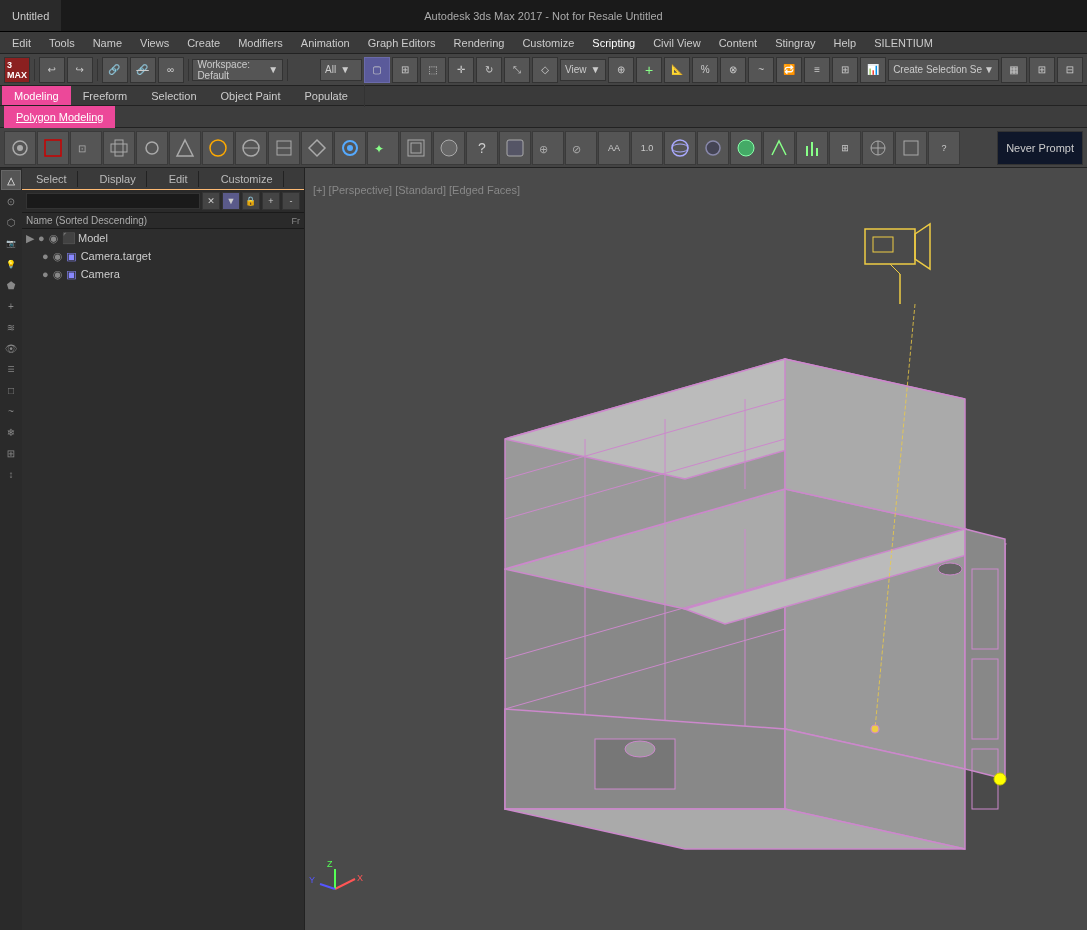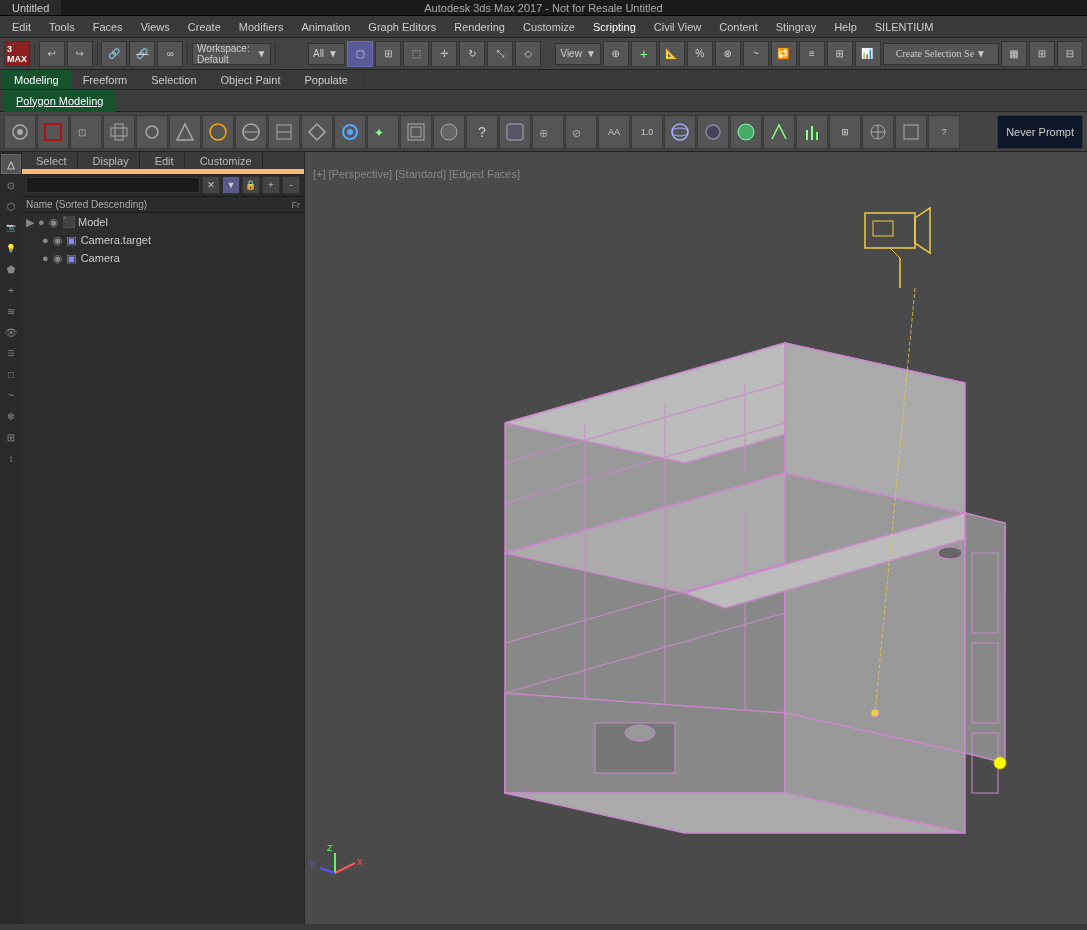--- a/index.html
+++ b/index.html
@@ -1,20 +1,20 @@
 <!DOCTYPE html>
 <html><head>
   <meta charset="utf-8">
   <style>
     * { margin: 0; padding: 0; box-sizing: border-box; }
     body { width: 1087px; height: 930px; background: #3a3a3a; font-family: Arial, sans-serif; font-size: 11px; color: #ccc; overflow: hidden; }
 
     
     #title-bar {
-      height: 16px;
+      height: 32px;
       background: #1a1a1a;
       display: flex;
       align-items: center;
       justify-content: center;
       color: #aaa;
       font-size: 11px;
       border-bottom: 1px solid #000;
       position: relative;
     }
     #title-bar .tab {
@@ -89,47 +89,46 @@
       align-items: center;
       gap: 4px;
       cursor: pointer;
     }
     .create-sel-btn {
       height: 22px;
       background: #555;
       border: 1px solid #333;
       color: #ccc;
       font-size: 10px;
-      padding: 0 12px;
+      padding: 0 4px;
       display: flex;
       align-items: center;
       gap: 2px;
       cursor: pointer;
       white-space: nowrap;
-      font-family: Liberation Serif, serif;
     }
 
     
     #modeling-tabs {
       height: 20px;
       background: #3a3a3a;
       display: flex;
       align-items: center;
       border-bottom: 1px solid #222;
       padding-left: 2px;
     }
     .modeling-tab {
       padding: 2px 12px;
       font-size: 11px;
       cursor: pointer;
       height: 100%;
       display: flex;
       align-items: center;
     }
-    .modeling-tab.active { background: #14532d; color: #fff; }
+    .modeling-tab.active { background: #ec4899; color: #fff; }
 
     
     #sub-tabs {
       height: 22px;
       background: #3d3d3d;
       display: flex;
       align-items: center;
       border-bottom: 1px solid #222;
       padding: 0 4px;
       gap: 2px;
@@ -278,22 +277,22 @@
     }
     .left-icon.active { background: #555; border-color: #666; color: #fff; }
 
     
     #scene-sub-tabs {
       height: 22px;
       background: #3a3a3a;
       display: flex;
       align-items: center;
       padding: 0 4px;
-      gap: 5px;
-      border-bottom: 5px solid #fdba74;
+      gap: 12px;
+      border-bottom: 1px solid #fdba74;
     }
     .scene-sub-tab {
       padding: 2px 10px;
       font-size: 11px;
       cursor: pointer;
       color: #bbb;
       border-right: 1px solid #222;
     }
 
     
@@ -310,21 +309,21 @@
 <div id="title-bar">
   <div class="tab">
     <span>Untitled</span>
   </div>
   <span>Autodesk 3ds Max 2017 - Not for Resale   Untitled</span>
 </div>
 
 <div id="menu-bar">
   <div class="menu-item">Edit</div>
   <div class="menu-item">Tools</div>
-  <div class="menu-item">Faces</div>
+  <div class="menu-item">Name</div>
   <div class="menu-item">Views</div>
   <div class="menu-item">Create</div>
   <div class="menu-item">Modifiers</div>
   <div class="menu-item">Animation</div>
   <div class="menu-item">Graph Editors</div>
   <div class="menu-item">Rendering</div>
   <div class="menu-item">Customize</div>
   <div class="menu-item highlighted">Scripting</div>
   <div class="menu-item">Civil View</div>
   <div class="menu-item">Content</div>
@@ -359,21 +358,21 @@
   </div>
 
   <div class="toolbar-btn" style="background:#5a5a9a; border-color:#6a6aaa;">▢</div>
   <div class="toolbar-btn">⊞</div>
   <div class="toolbar-btn">⬚</div>
   <div class="toolbar-btn">✛</div>
   <div class="toolbar-btn">↻</div>
   <div class="toolbar-btn">⤡</div>
   <div class="toolbar-btn">◇</div>
 
-  <div class="toolbar-dropdown" style="width:55px;margin-left:12px;">
+  <div class="toolbar-dropdown" style="width:55px;">
     <span>View</span>
     <span>▼</span>
   </div>
 
   <div class="toolbar-btn">⊕</div>
   <div class="toolbar-btn" style="color:#8f8; font-size:14px;">+</div>
   <div class="toolbar-btn">📐</div>
   <div class="toolbar-btn">%</div>
   <div class="toolbar-btn">⊗</div>
   <div class="toolbar-btn">~</div>

